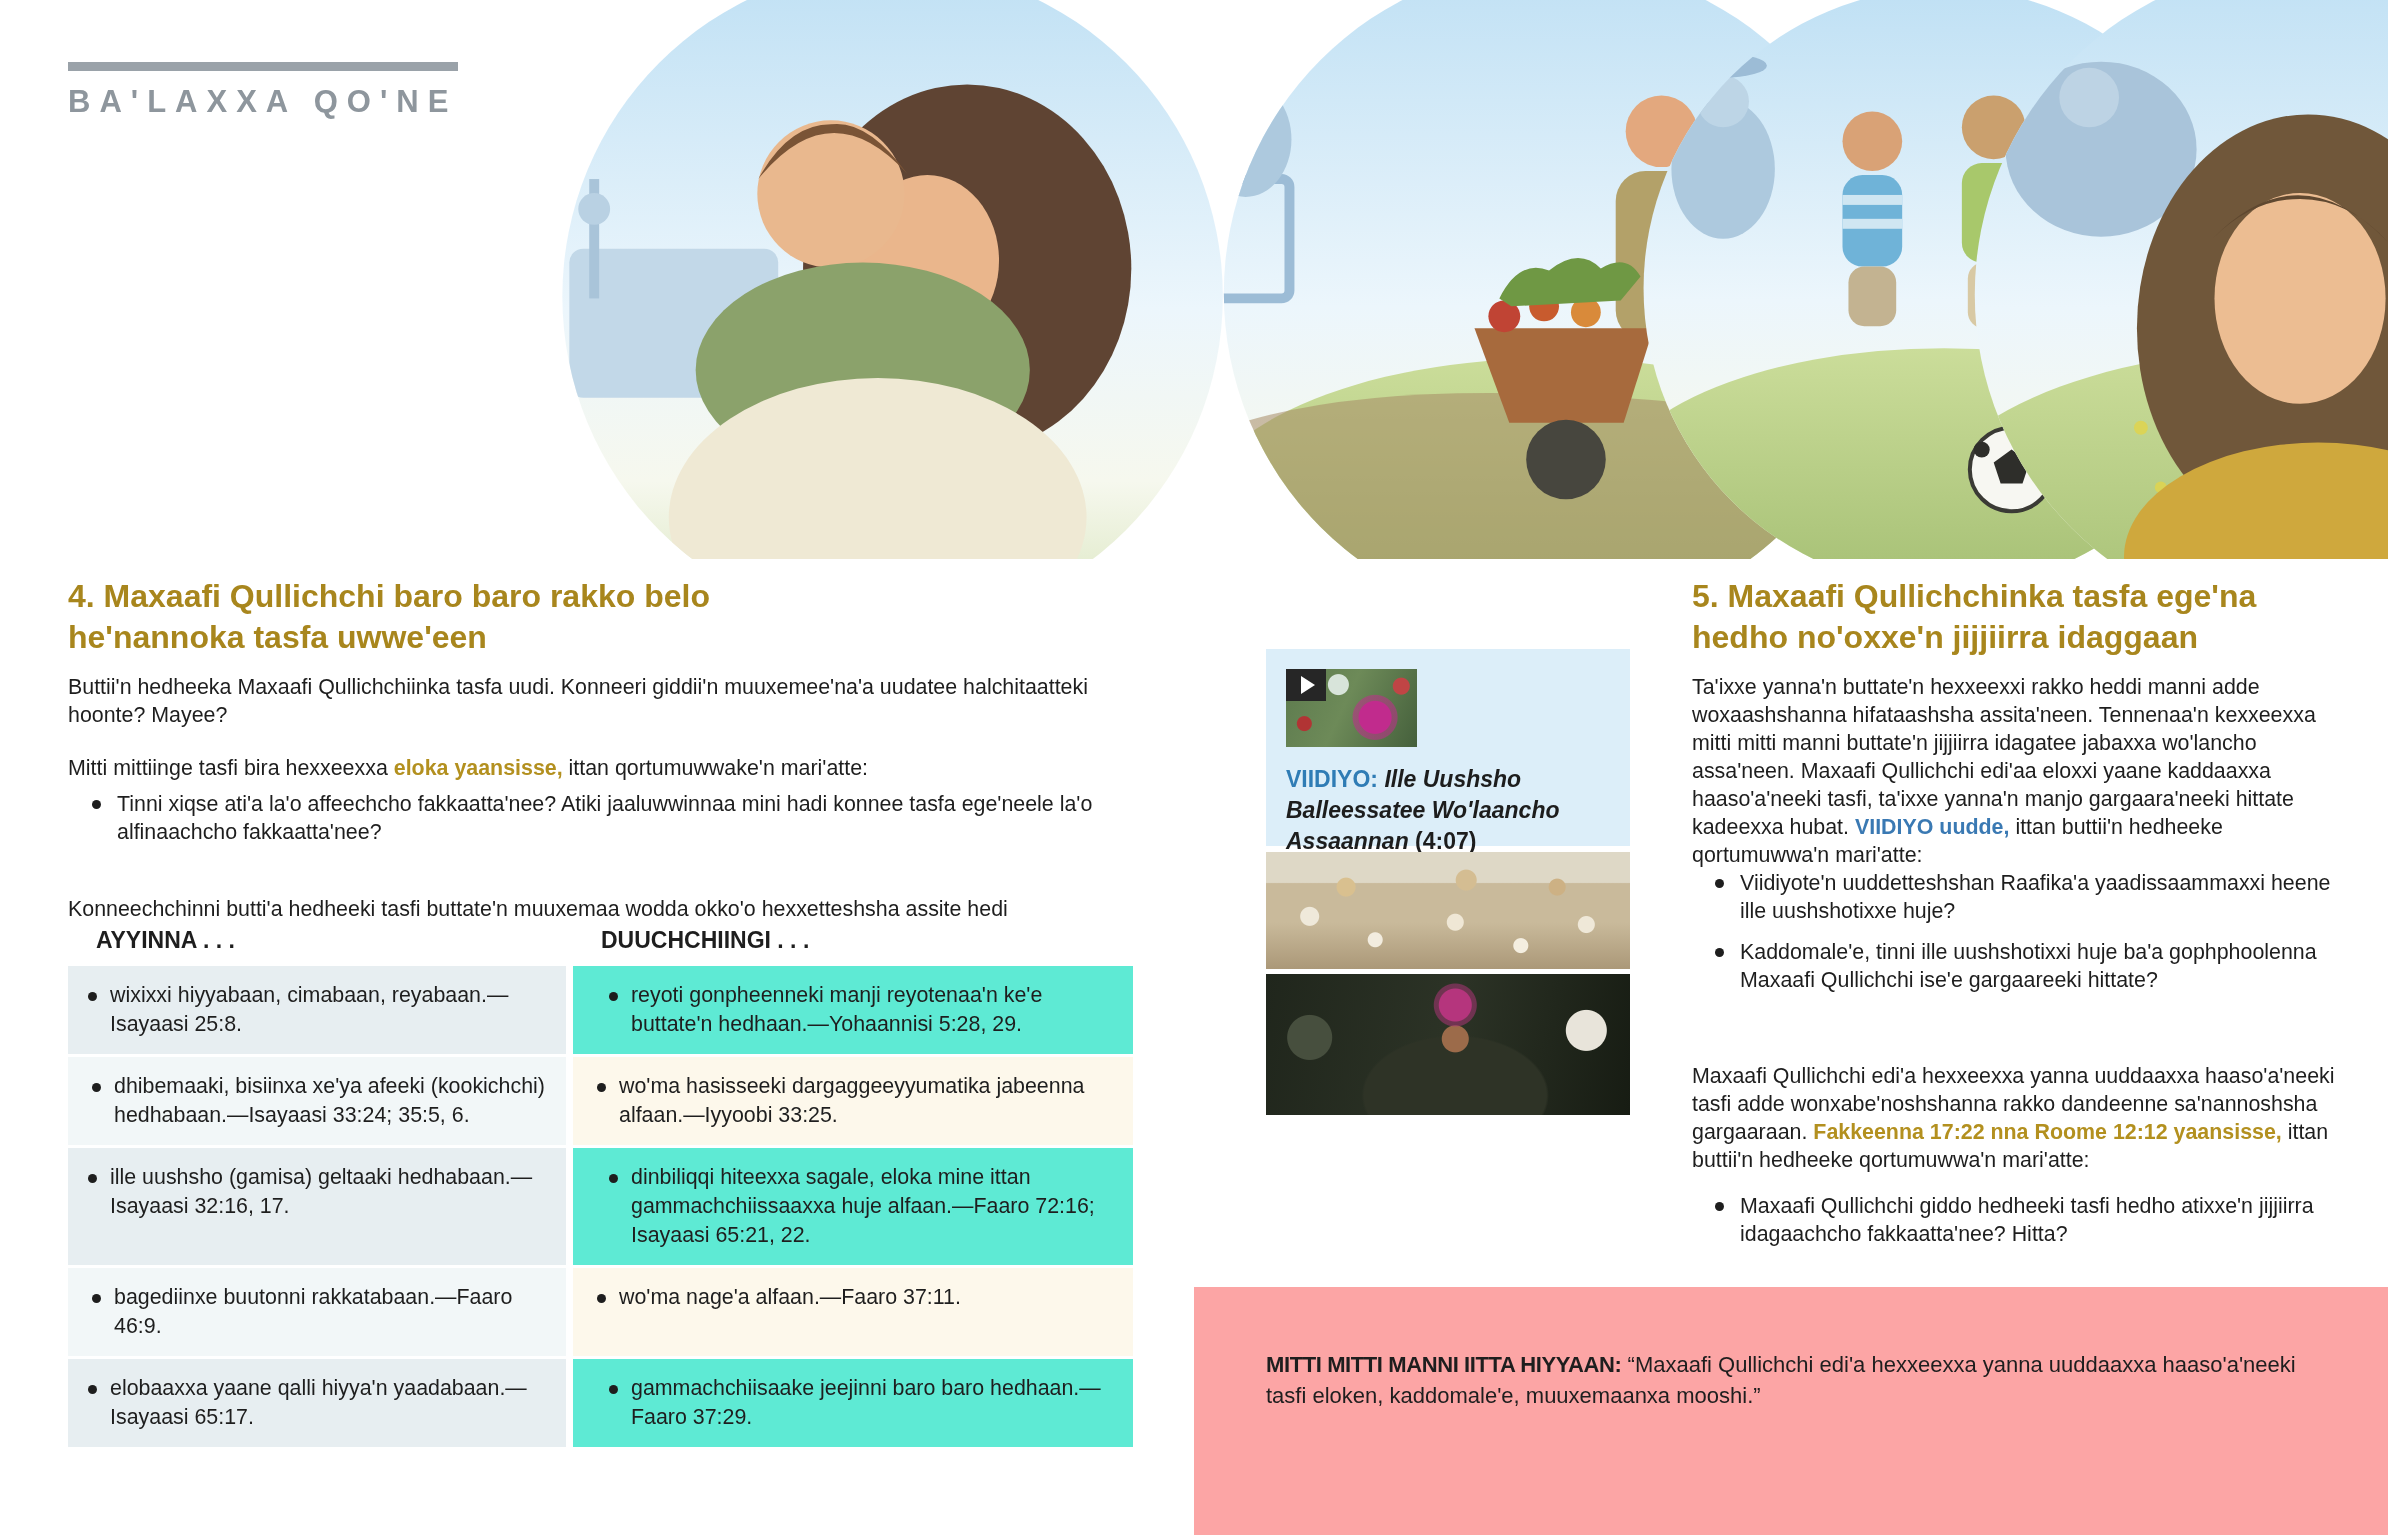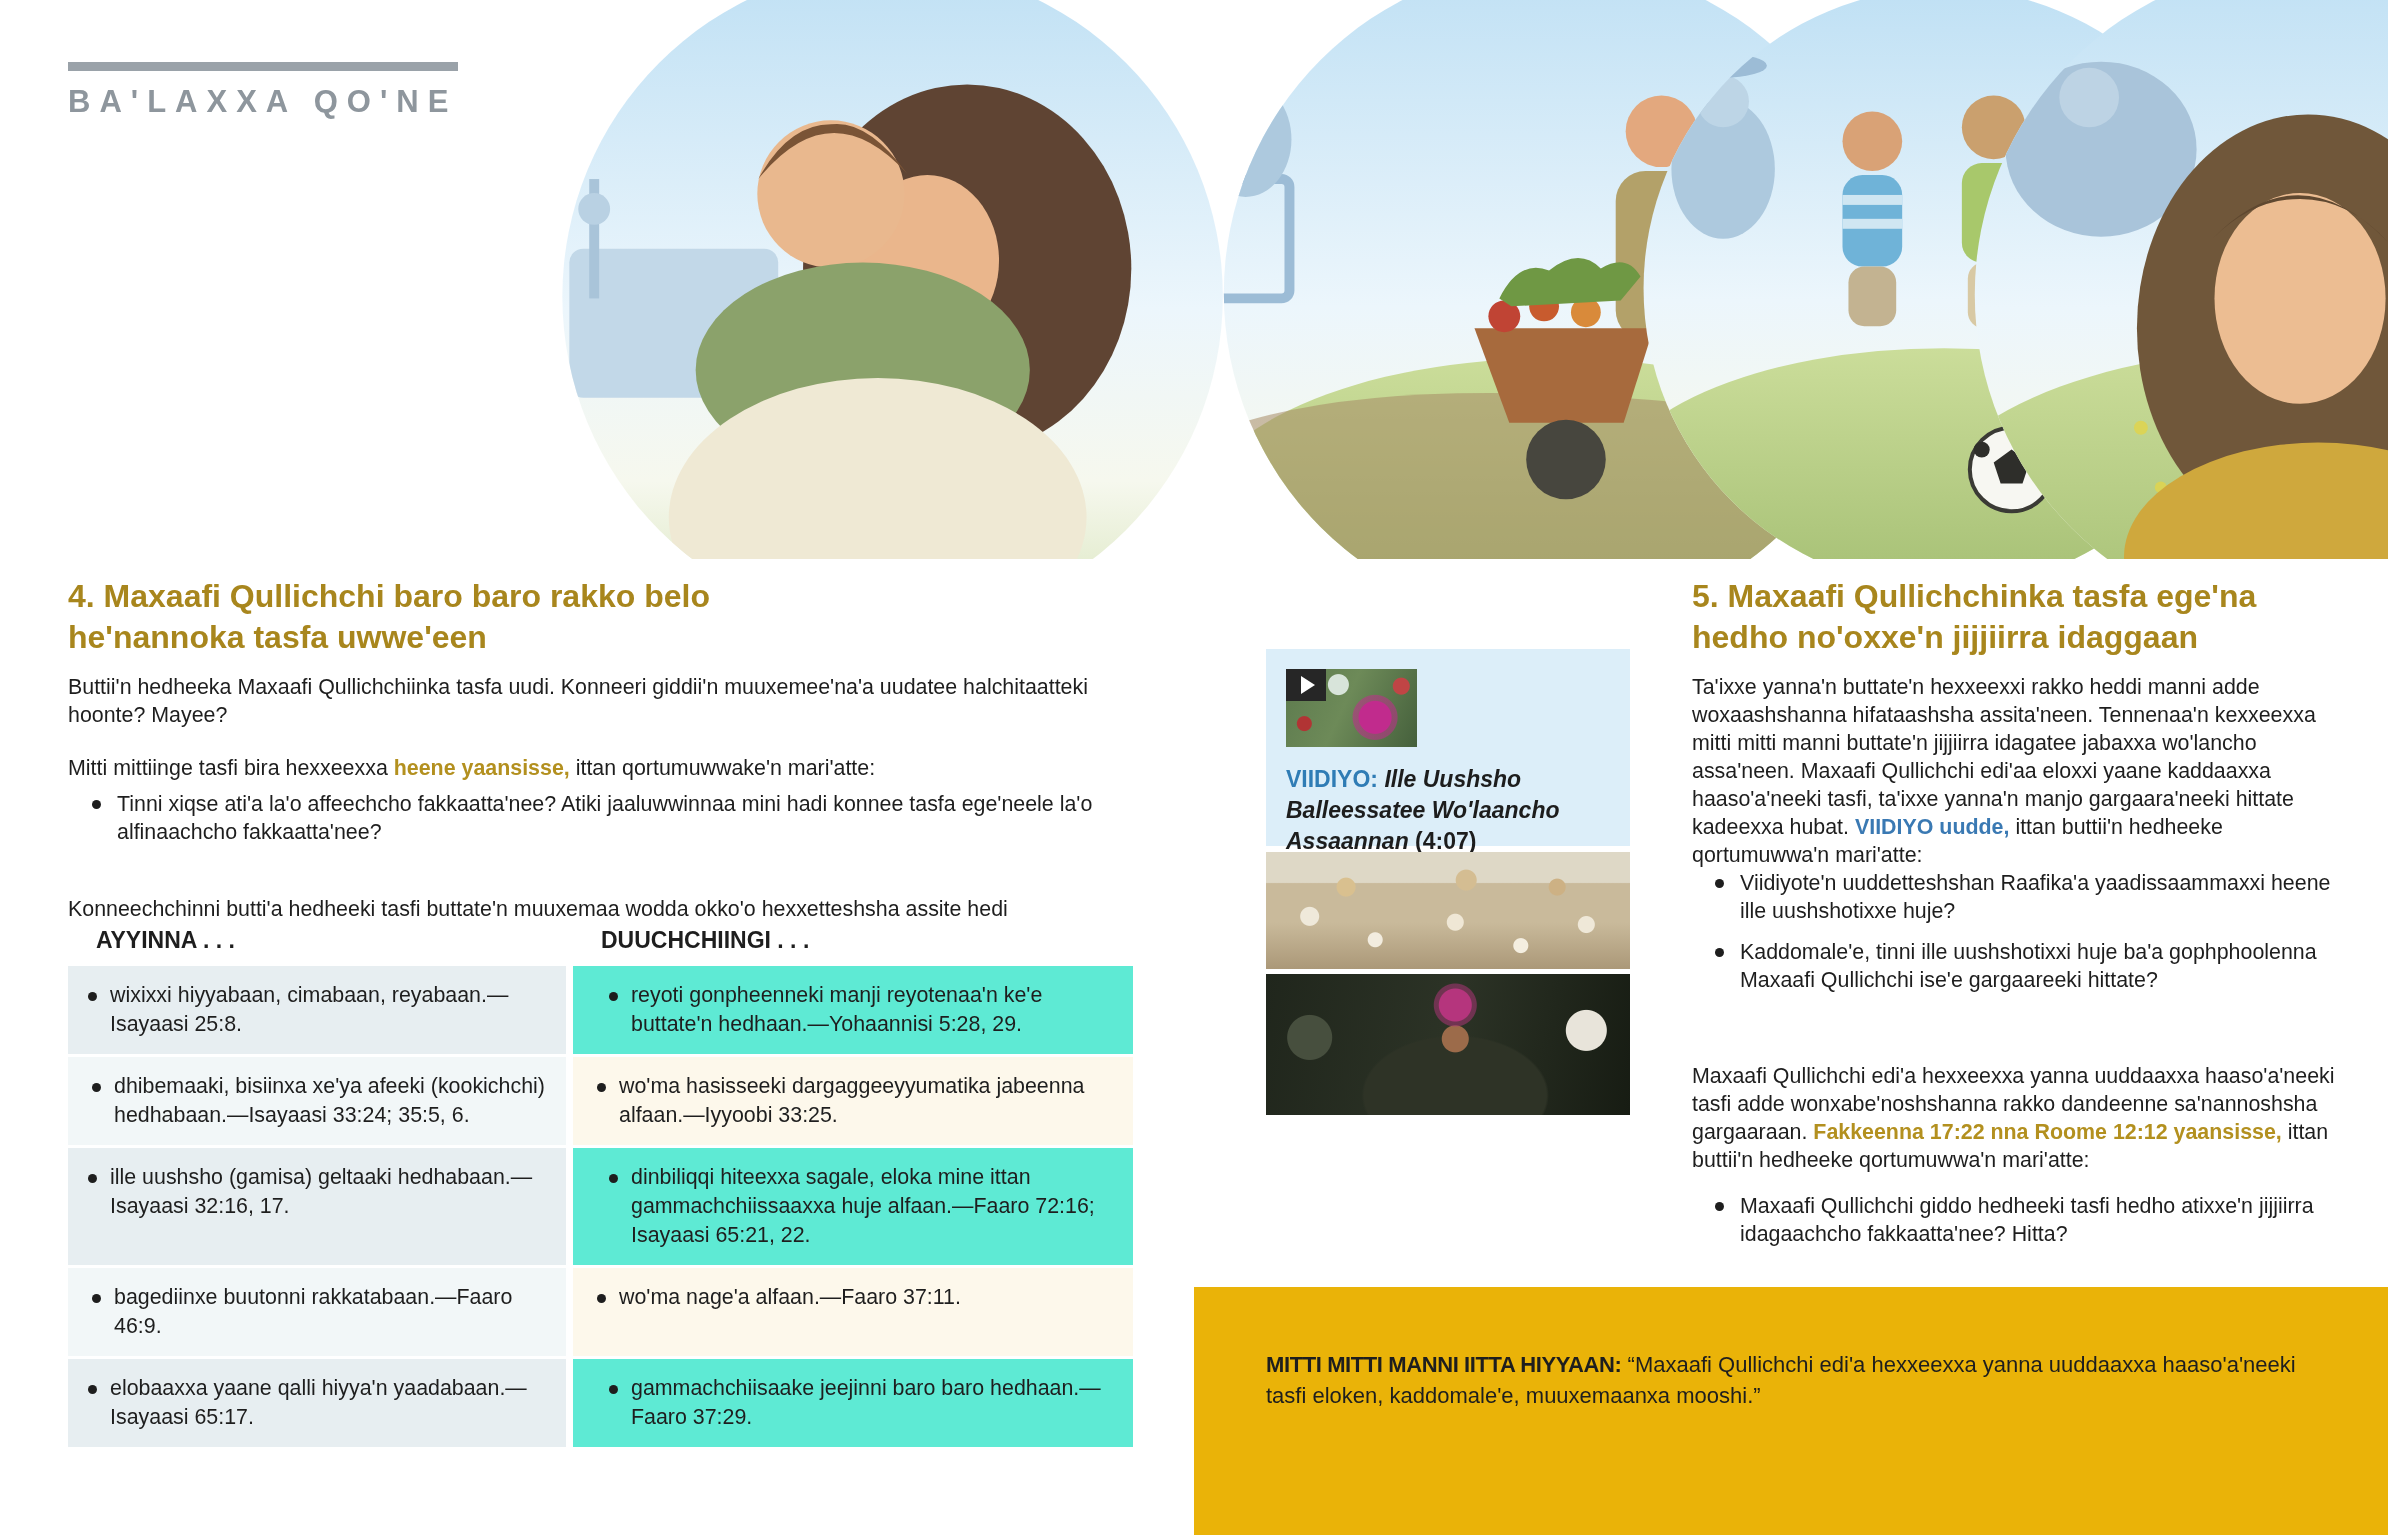--- a/index.html
+++ b/index.html
@@ -82,21 +82,21 @@
         linear-gradient(100deg,#20261c 0%, #2c3326 50%, #171c13 100%);}
 
   
   .s5p1{left:1692px;top:652px;width:645px;}
   .s5b1{left:1715px;top:869px;width:627px;}
   .s5b2{left:1715px;top:938px;width:617px;}
   .s5p2{left:1692px;top:1041px;width:645px;}
   .s5b3{left:1715px;top:1192px;width:627px;}
 
   
-  .graybox{left:1194px;top:1287px;width:1194px;height:249px;background:#eab308;text-decoration:underline;}
+  .graybox{left:1194px;top:1287px;width:1194px;height:249px;background:#fca5a5;text-decoration:underline;}
   .gb-p{position:absolute;left:72px;top:40px;width:1055px;font-size:22px;line-height:31px;}
   .gb-lead{font-weight:bold;letter-spacing:-0.4px;}
   .gb-li{position:absolute;left:96px;top:117px;width:955px;font-size:21.4px;line-height:29px;}
 </style>
 </head>
 <body>
 
 <div class="page">
 
   <svg class="abs banner" viewBox="0 0 1848 562">
@@ -208,21 +208,21 @@
         <ellipse cx="1778" cy="560" rx="195" ry="115" fill="#cfa83d"></ellipse>
       </g>
     </g>
   </svg>
 
   <div class="abs kicker-bar"></div>
   <div class="abs kicker">BA'LAXXA QO'NE</div>
 
   <h2 class="abs sec-h s4h">4. Maxaafi Qullichchi baro baro rakko belo he'nannoka tasfa uwwe'een</h2>
   <p class="abs body-txt s4p1">Buttii'n hedheeka Maxaafi Qullichchiinka tasfa uudi. Konneeri giddii'n muuxemee'na'a uudatee halchitaatteki hoonte? Mayee?</p>
-  <p class="abs body-txt s4p2"><span>Mitti mittiinge tasfi bira hexxeexxa </span><span class="goldlink">heene yaansisse,</span><span> ittan qortumuwwake'n mari'atte:</span></p>
+  <p class="abs body-txt s4p2"><span>Mitti mittiinge tasfi bira hexxeexxa </span><span class="goldlink">eloka yaansisse,</span><span> ittan qortumuwwake'n mari'atte:</span></p>
   <div class="abs body-txt li s4b1">
     <span class="dot"></span>
     <span>Tinni xiqse ati'a la'o affeechcho fakkaatta'nee? Atiki jaaluwwinnaa mini hadi konnee tasfa ege'neele la'o alfinaachcho fakkaatta'nee?</span>
   </div>
   <p class="abs body-txt s4p3">Konneechchinni butti'a hedheeki tasfi buttate'n muuxemaa wodda okko'o hexxetteshsha assite hedi</p>
 
   <div class="abs qtable">
     <div class="thead">
       <div class="hd">AYYINNA . . .</div>
       <div class="hd">DUUCHCHIINGI . . .</div>

